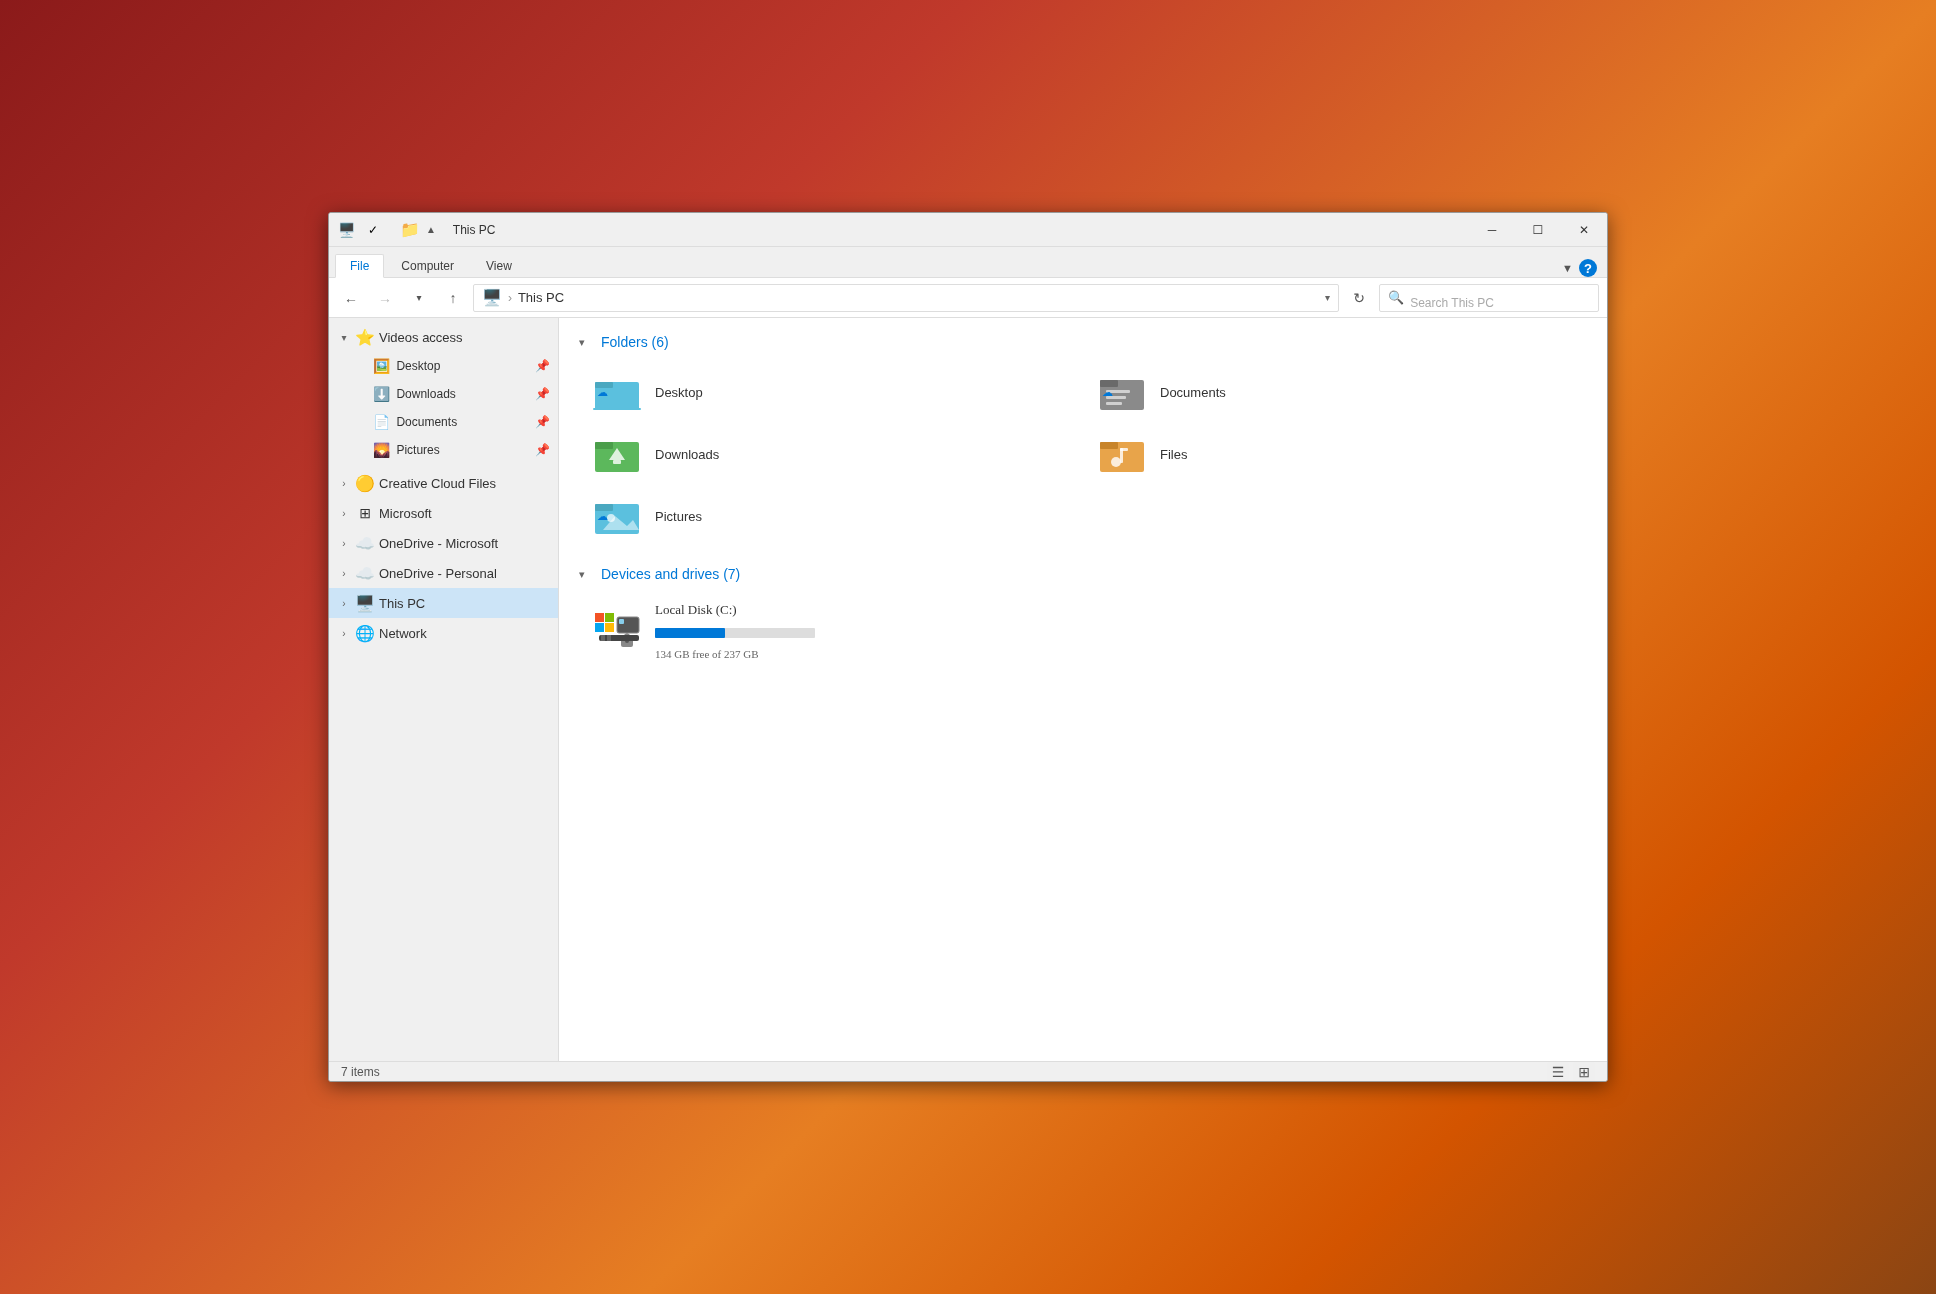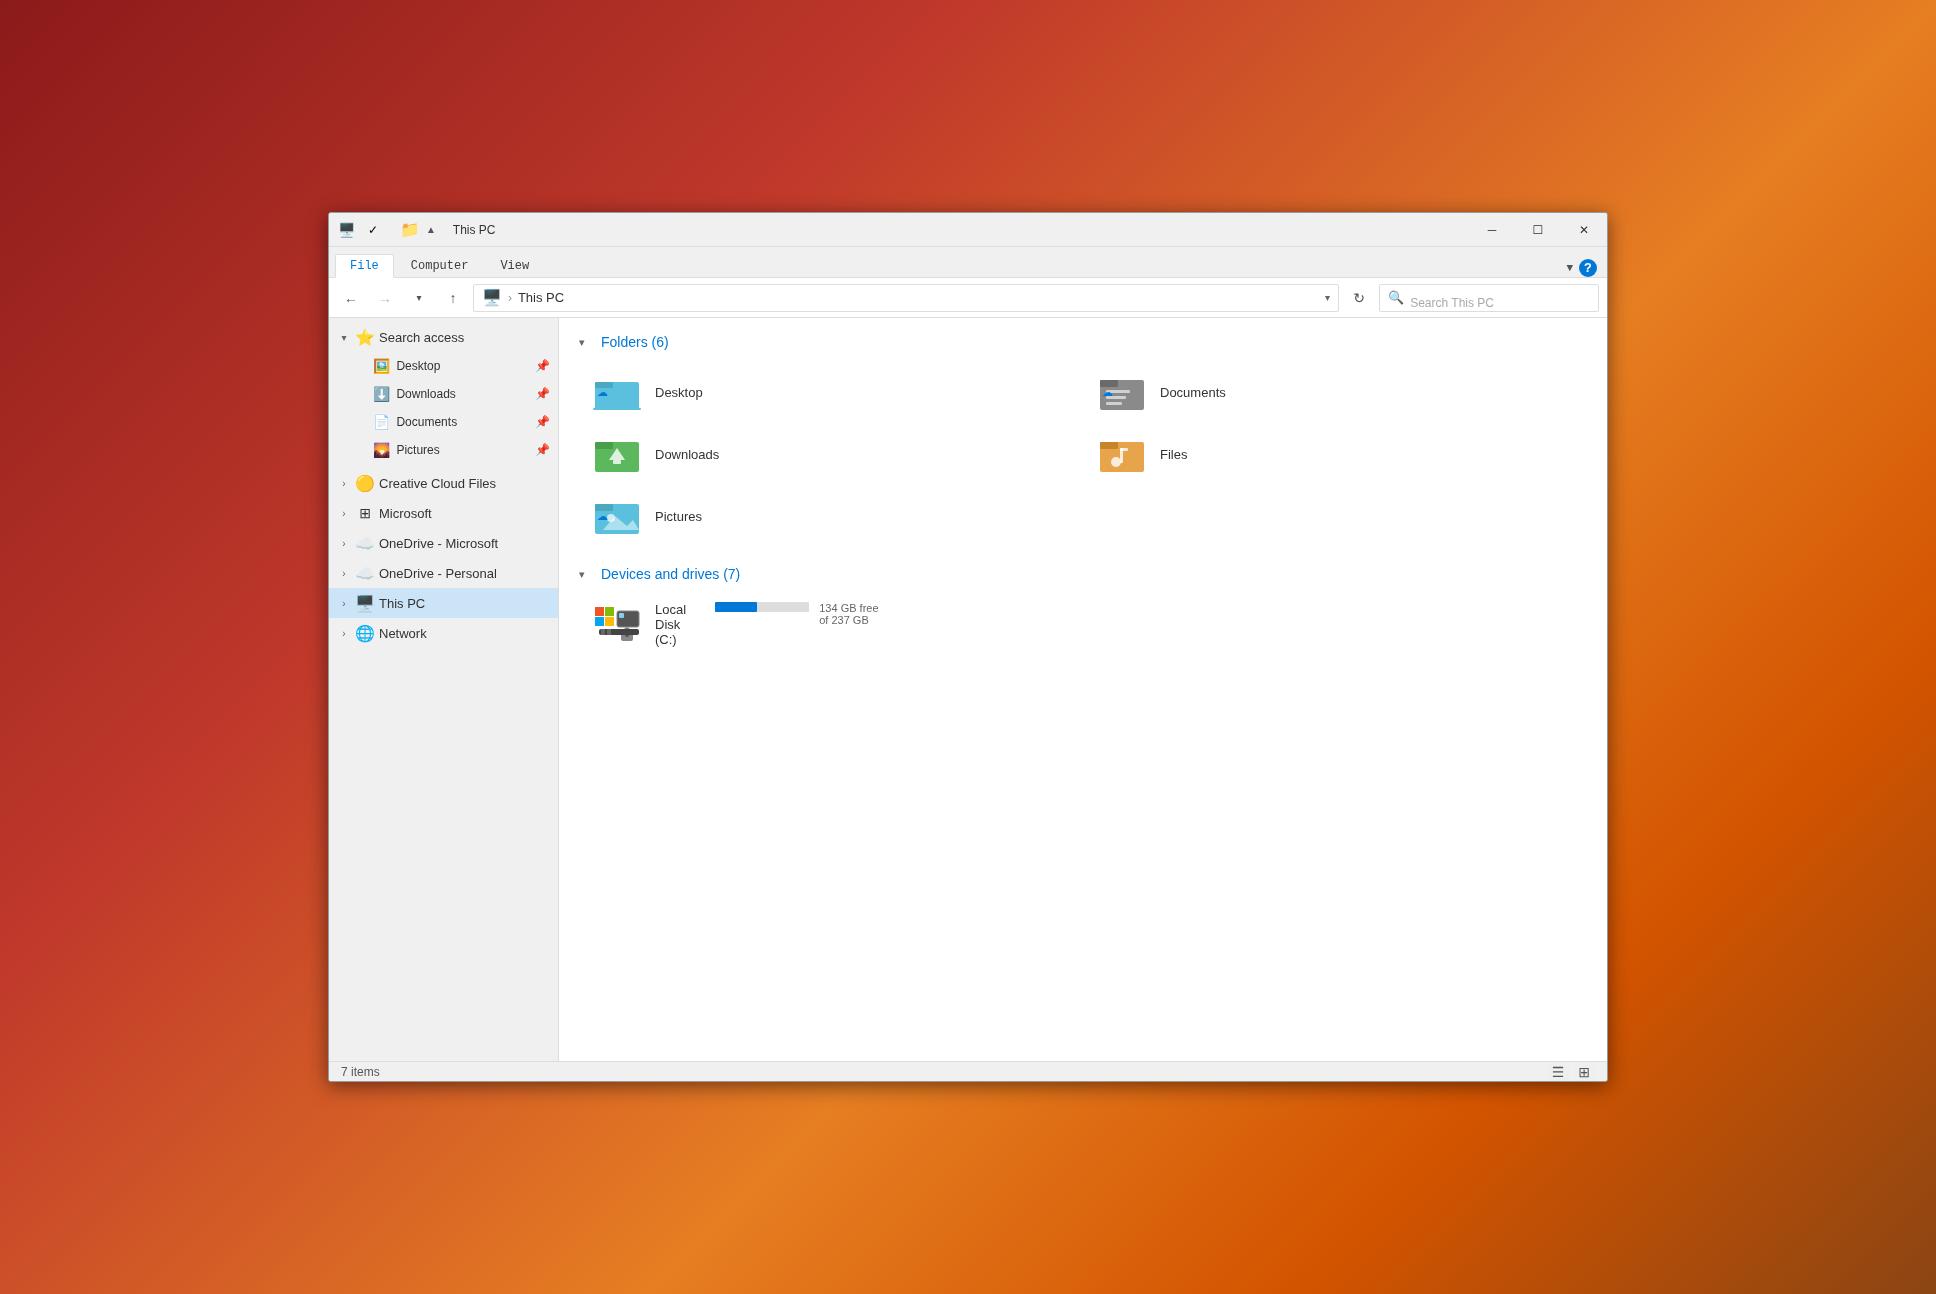--- a/index.html
+++ b/index.html
@@ -77,21 +77,20 @@
       font-size: 12px;
       color: #333;
       border: none;
       background: none;
     }
     
     .ribbon {
       background: #f0f0f0;
       border-bottom: 1px solid #ddd;
       flex-shrink: 0;
-      font-family: Liberation Mono, monospace;
     }
     .ribbon-tabs {
       display: flex;
       height: 30px;
       align-items: flex-end;
       padding: 0 6px;
       gap: 2px;
     }
     .ribbon-tab {
       padding: 4px 14px;
@@ -283,21 +282,21 @@
     }
     .drive-icon-wrap {
       width: 52px;
       height: 44px;
       display: flex;
       align-items: center;
       justify-content: center;
       font-size: 32px;
       flex-shrink: 0;
     }
-    .drive-info { display: flex; flex-direction: row; gap: 10px; }
+    .drive-info { display: flex; flex-direction: column; gap: 10px; font-family: Liberation Serif, serif; }
     .drive-name { font-size: 13px; color: #333; }
     .drive-bar-bg {
       width: 160px;
       height: 10px;
       background: #ddd;
       border-radius: 1px;
     }
     .drive-bar-fill {
       height: 100%;
       background: #0078d7;
@@ -386,21 +385,21 @@
     </div>
   </div>
 
   <div class="main-content">
 
     <div class="sidebar">
 
       <div class="sidebar-item">
         <span class="expand-icon">▾</span>
         <span class="item-icon">⭐</span>
-        <span class="item-label">Search access</span>
+        <span class="item-label">Videos access</span>
       </div>
 
       <div class="sidebar-sub-item">
         <span class="item-icon">🖼️</span>
         <span>Desktop</span>
         <span class="pin-icon" style="margin-left:auto;">📌</span>
       </div>
 
       <div class="sidebar-sub-item">
         <span class="item-icon">⬇️</span>

